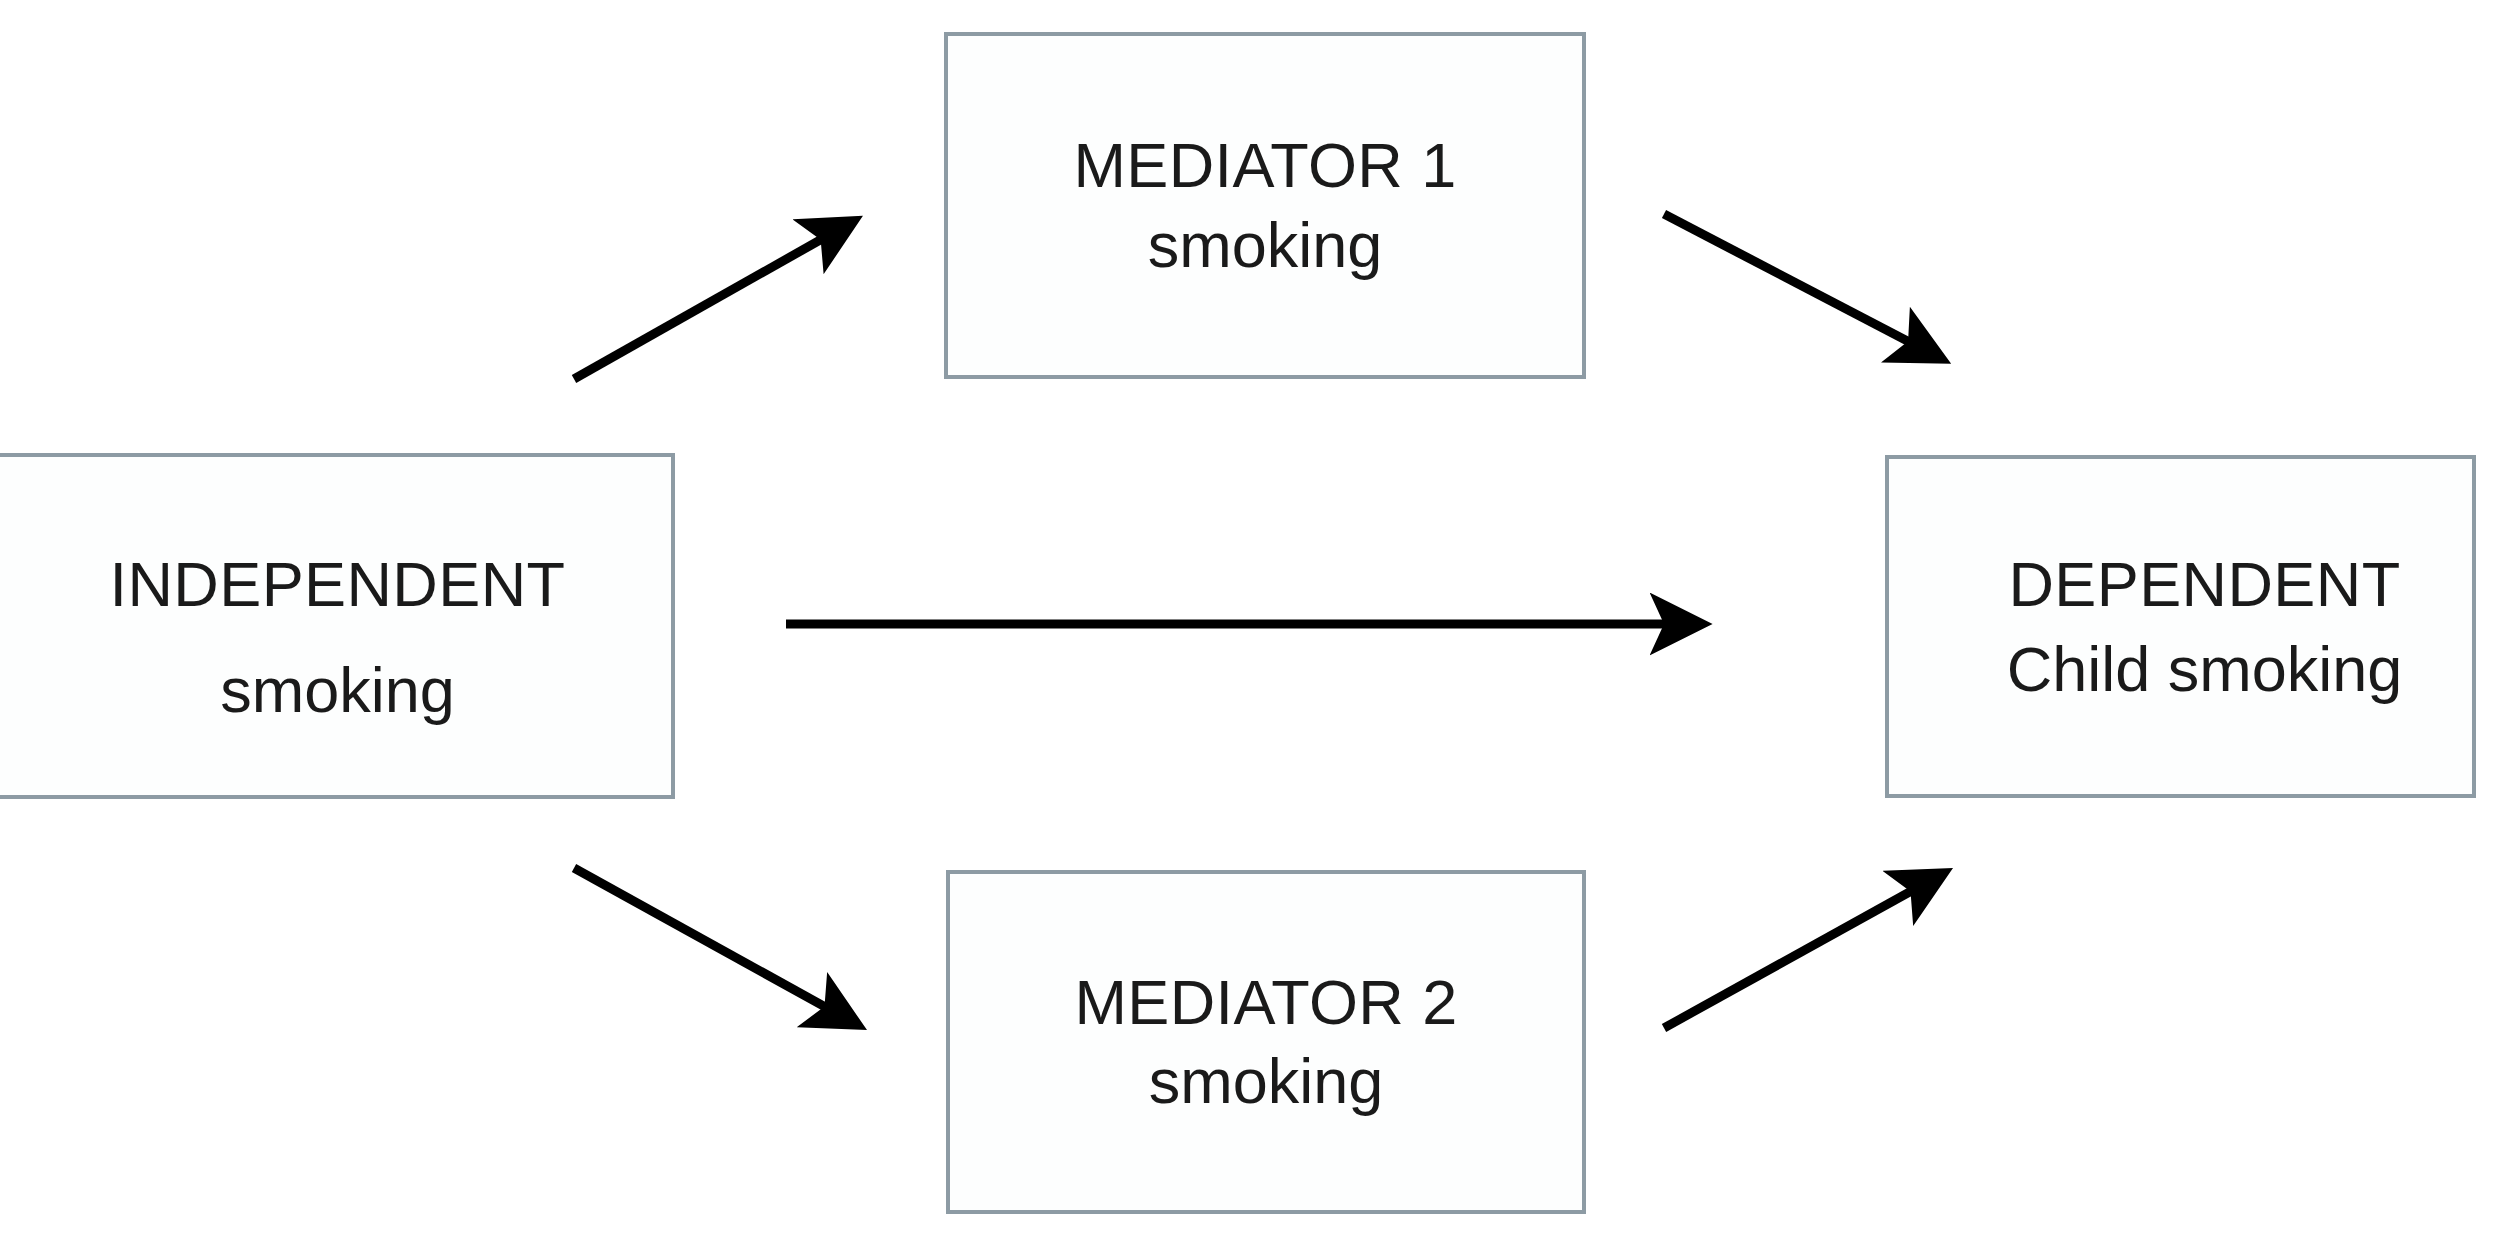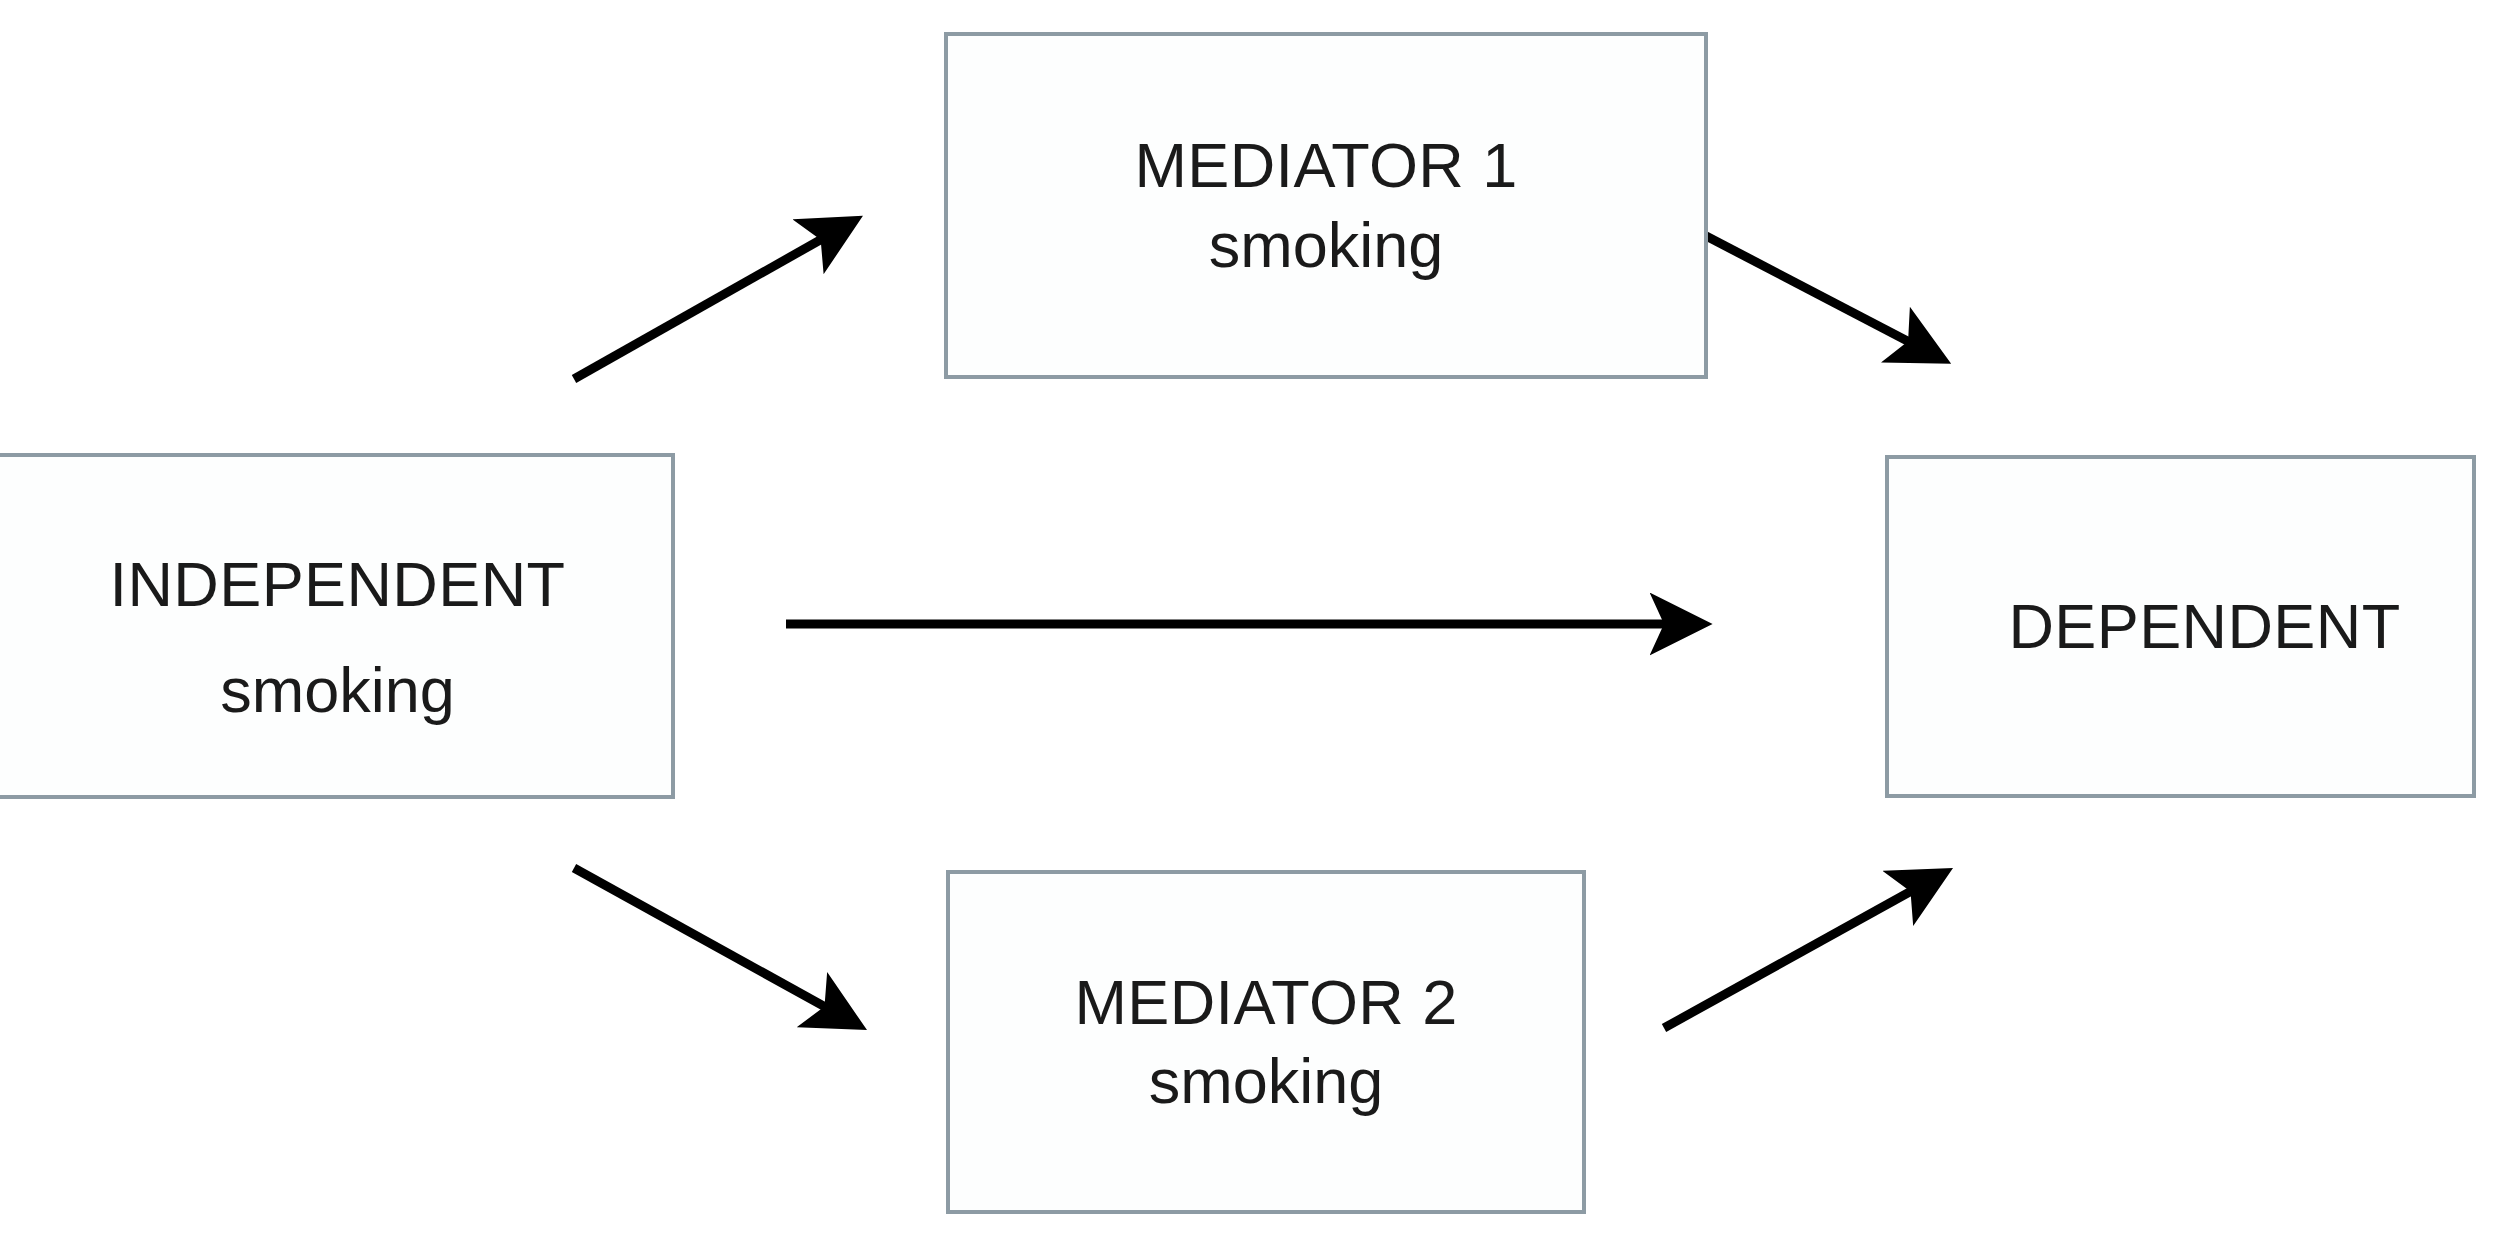--- a/index.html
+++ b/index.html
@@ -46,21 +46,21 @@
     height: 346px;
     font-size: 63px;
     border-left-width: 4px;
     padding-left: 60px;
   }
   #node-independent .node-line { line-height: 1.30; margin-top: 24px; }
 
   #node-mediator1 {
     left: 944px;
     top: 32px;
-    width: 764px;
+    width: 642px;
     height: 347px;
     font-size: 63px;
   }
   #node-mediator2 {
     left: 946px;
     top: 870px;
     width: 640px;
     height: 344px;
     font-size: 63px;
   }
@@ -117,15 +117,16 @@
     <span class="node-line">smoking</span>
   </div>
 
   <div class="node-box" id="node-mediator2">
     <span class="node-line caps">MEDIATOR 2</span>
     <span class="node-line">smoking</span>
   </div>
 
   <div class="node-box" id="node-dependent">
     <span class="node-line caps">DEPENDENT</span>
+    <span class="node-line">Child smoking</span>
   </div>
 
 </div>
 
 </body></html>

